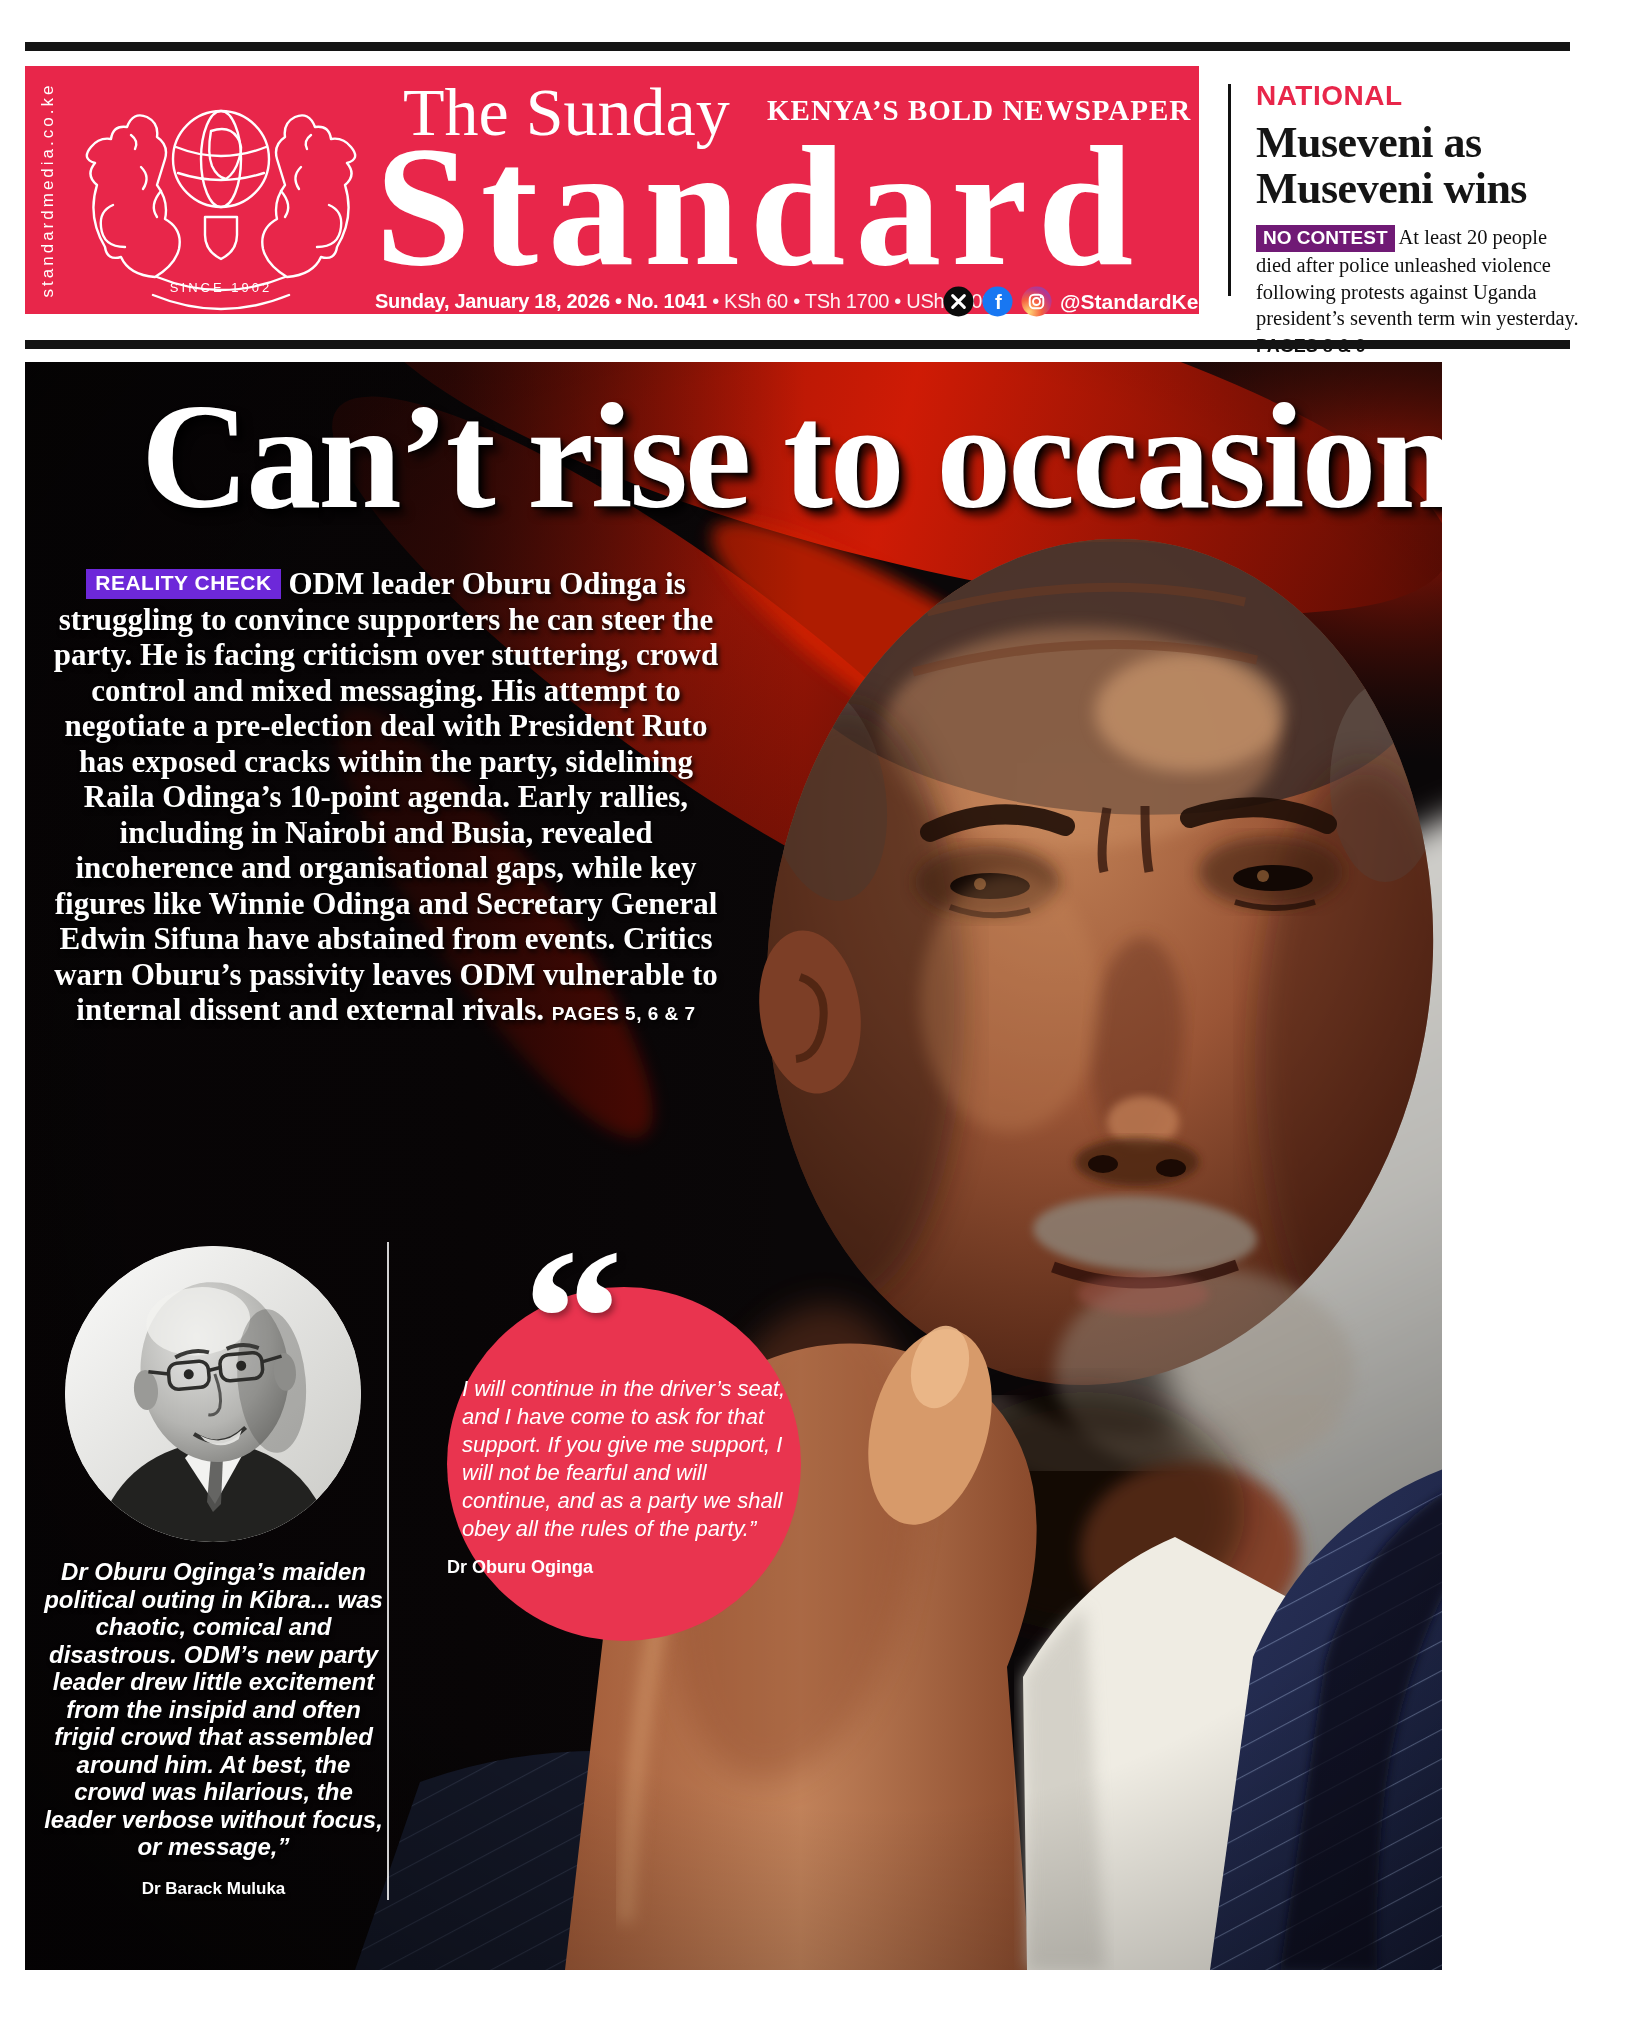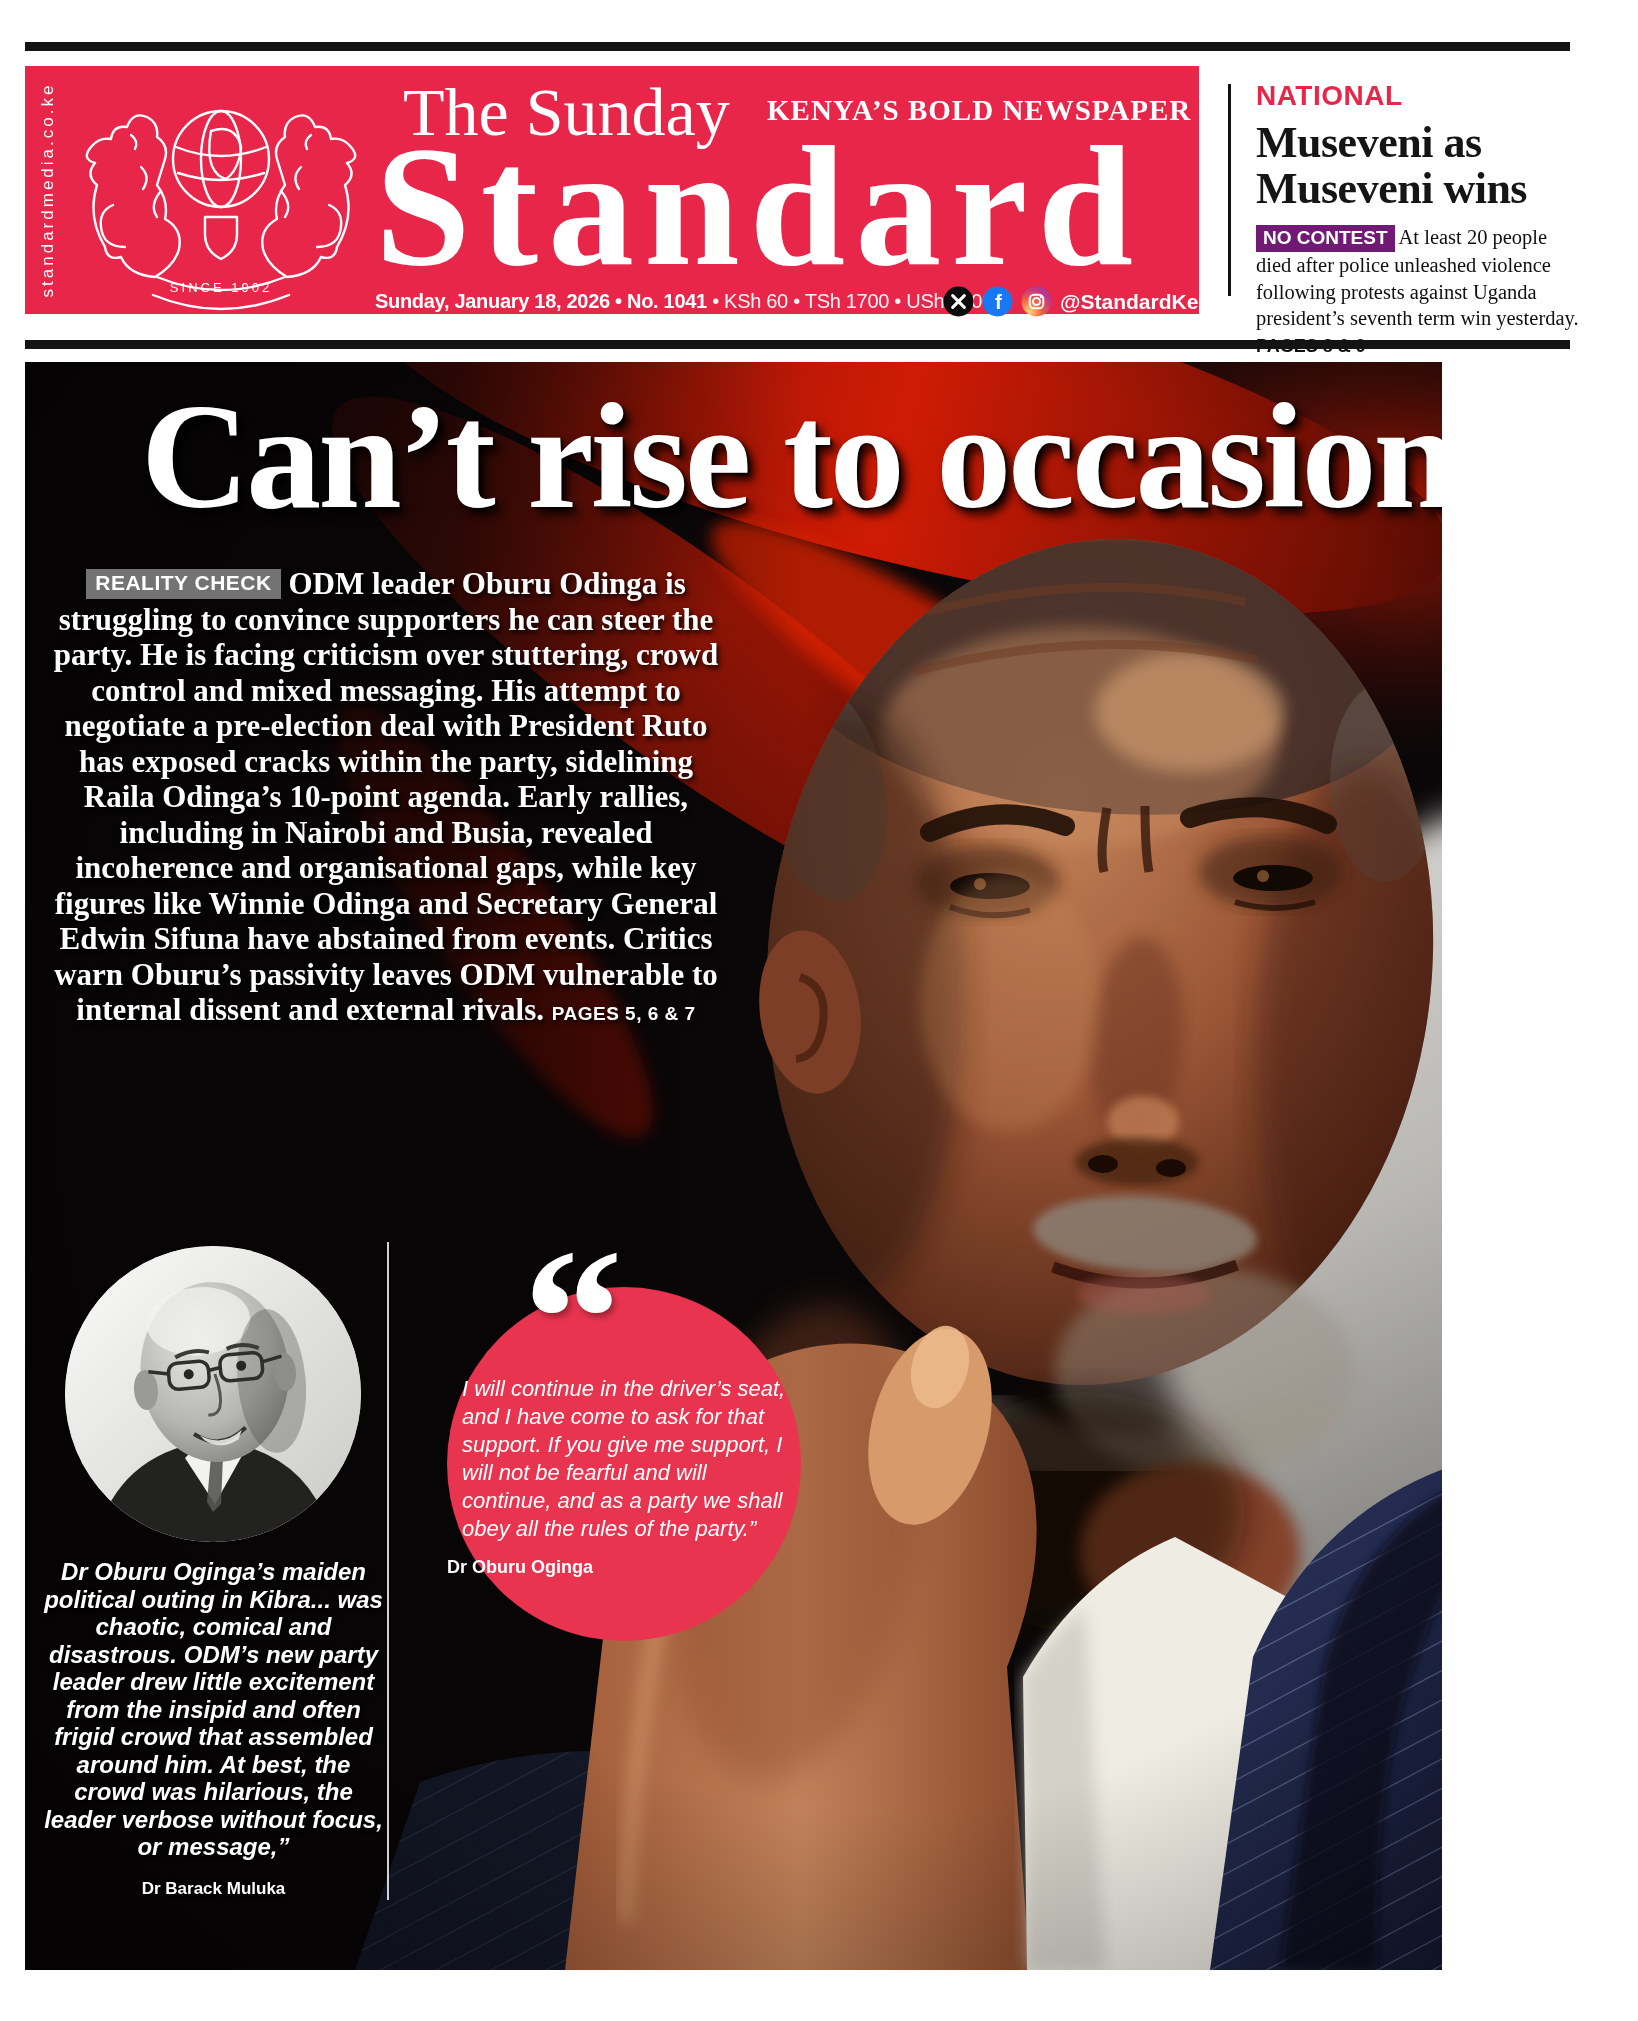--- a/index.html
+++ b/index.html
@@ -41,21 +41,21 @@
   .photo{left:25px;top:362px;width:1417px;height:1608px;background:#0a0708;overflow:hidden;}
   .photo > svg.art{position:absolute;left:0;top:0;}
 
   .headline{left:0;top:16px;width:1545px;text-align:center;z-index:3;color:#fff;
             font-family:"Liberation Serif",serif;font-weight:700;font-size:150px;line-height:1.05;
             letter-spacing:-3px;text-shadow:6px 7px 10px rgba(0,0,0,.9),2px 2px 3px rgba(0,0,0,.8);}
 
   .lead{left:16px;top:204px;width:690px;z-index:3;text-align:center;color:#fff;
         font-family:"Liberation Serif",serif;font-weight:700;font-size:31px;line-height:35.5px;
         text-shadow:2px 3px 5px rgba(0,0,0,.95);}
-  .lead-tag{display:inline-block;background:#737373;color:#fff;font-family:"Liberation Sans",sans-serif;
+  .lead-tag{display:inline-block;background:#6d28d9;color:#fff;font-family:"Liberation Sans",sans-serif;
             font-weight:700;font-size:21px;line-height:1.15;padding:2px 9px 4px;vertical-align:4px;
             letter-spacing:.5px;text-shadow:none;}
   .lead-pages{font-family:"Liberation Sans",sans-serif;font-weight:700;font-size:19px;letter-spacing:.5px;}
 
   .portrait{left:40px;top:884px;width:296px;height:296px;border-radius:50%;overflow:hidden;
             background:#e7e7e5;z-index:3;}
   .muluka{left:16px;top:1196px;width:345px;z-index:3;text-align:center;color:#fff;
           font-style:italic;font-weight:700;font-size:24px;line-height:27.5px;
           text-shadow:1px 2px 4px rgba(0,0,0,.9);}
   .muluka-attr{margin-top:14px;font-style:normal;font-weight:700;font-size:17px;}

